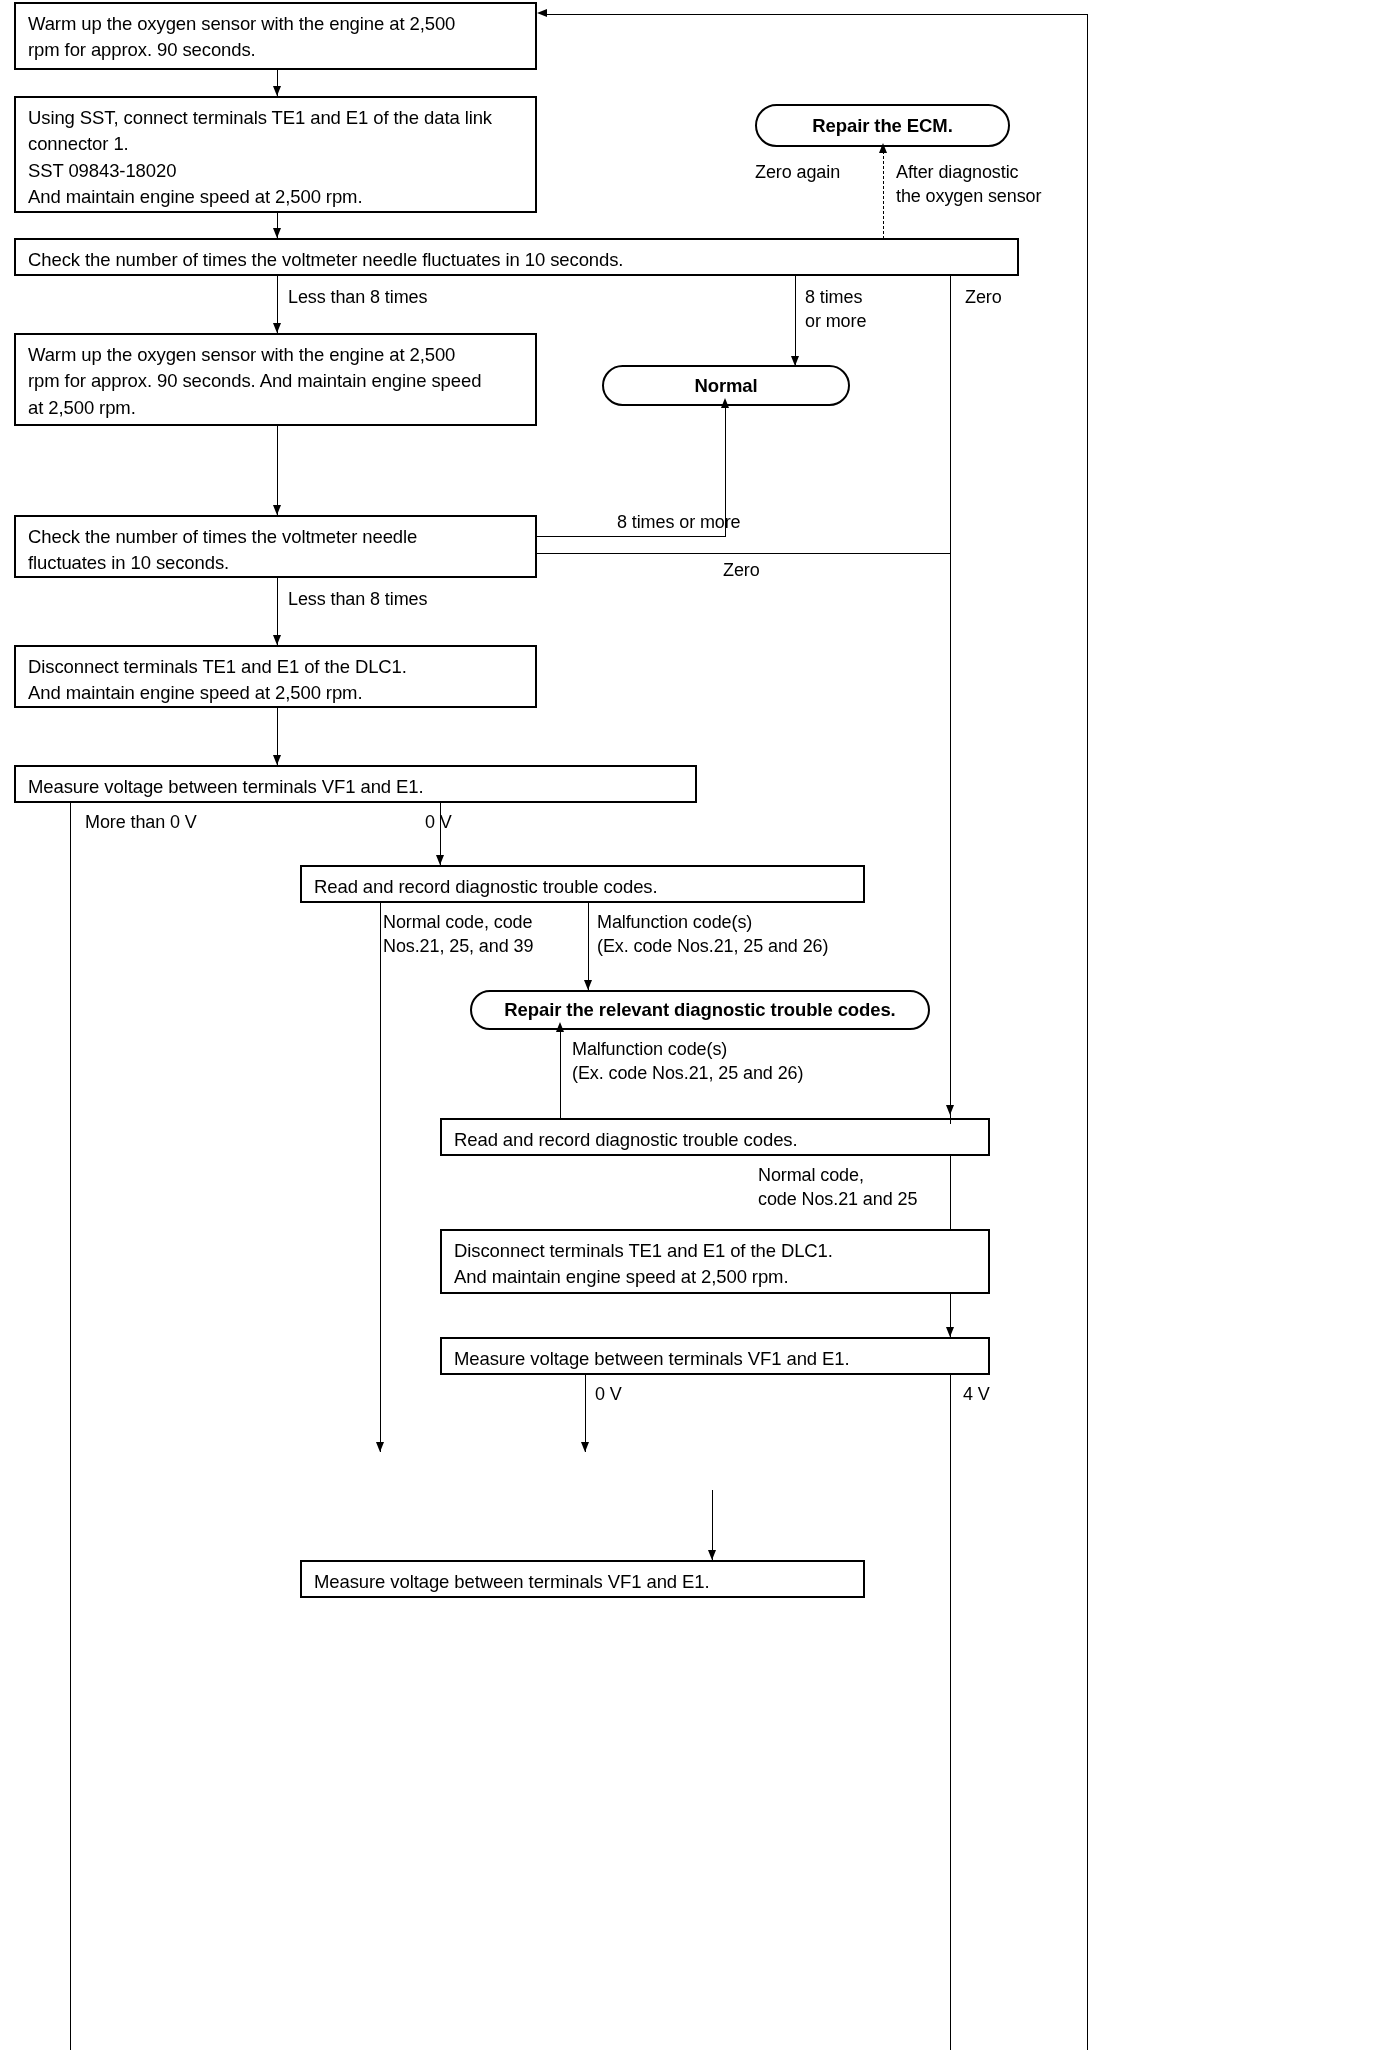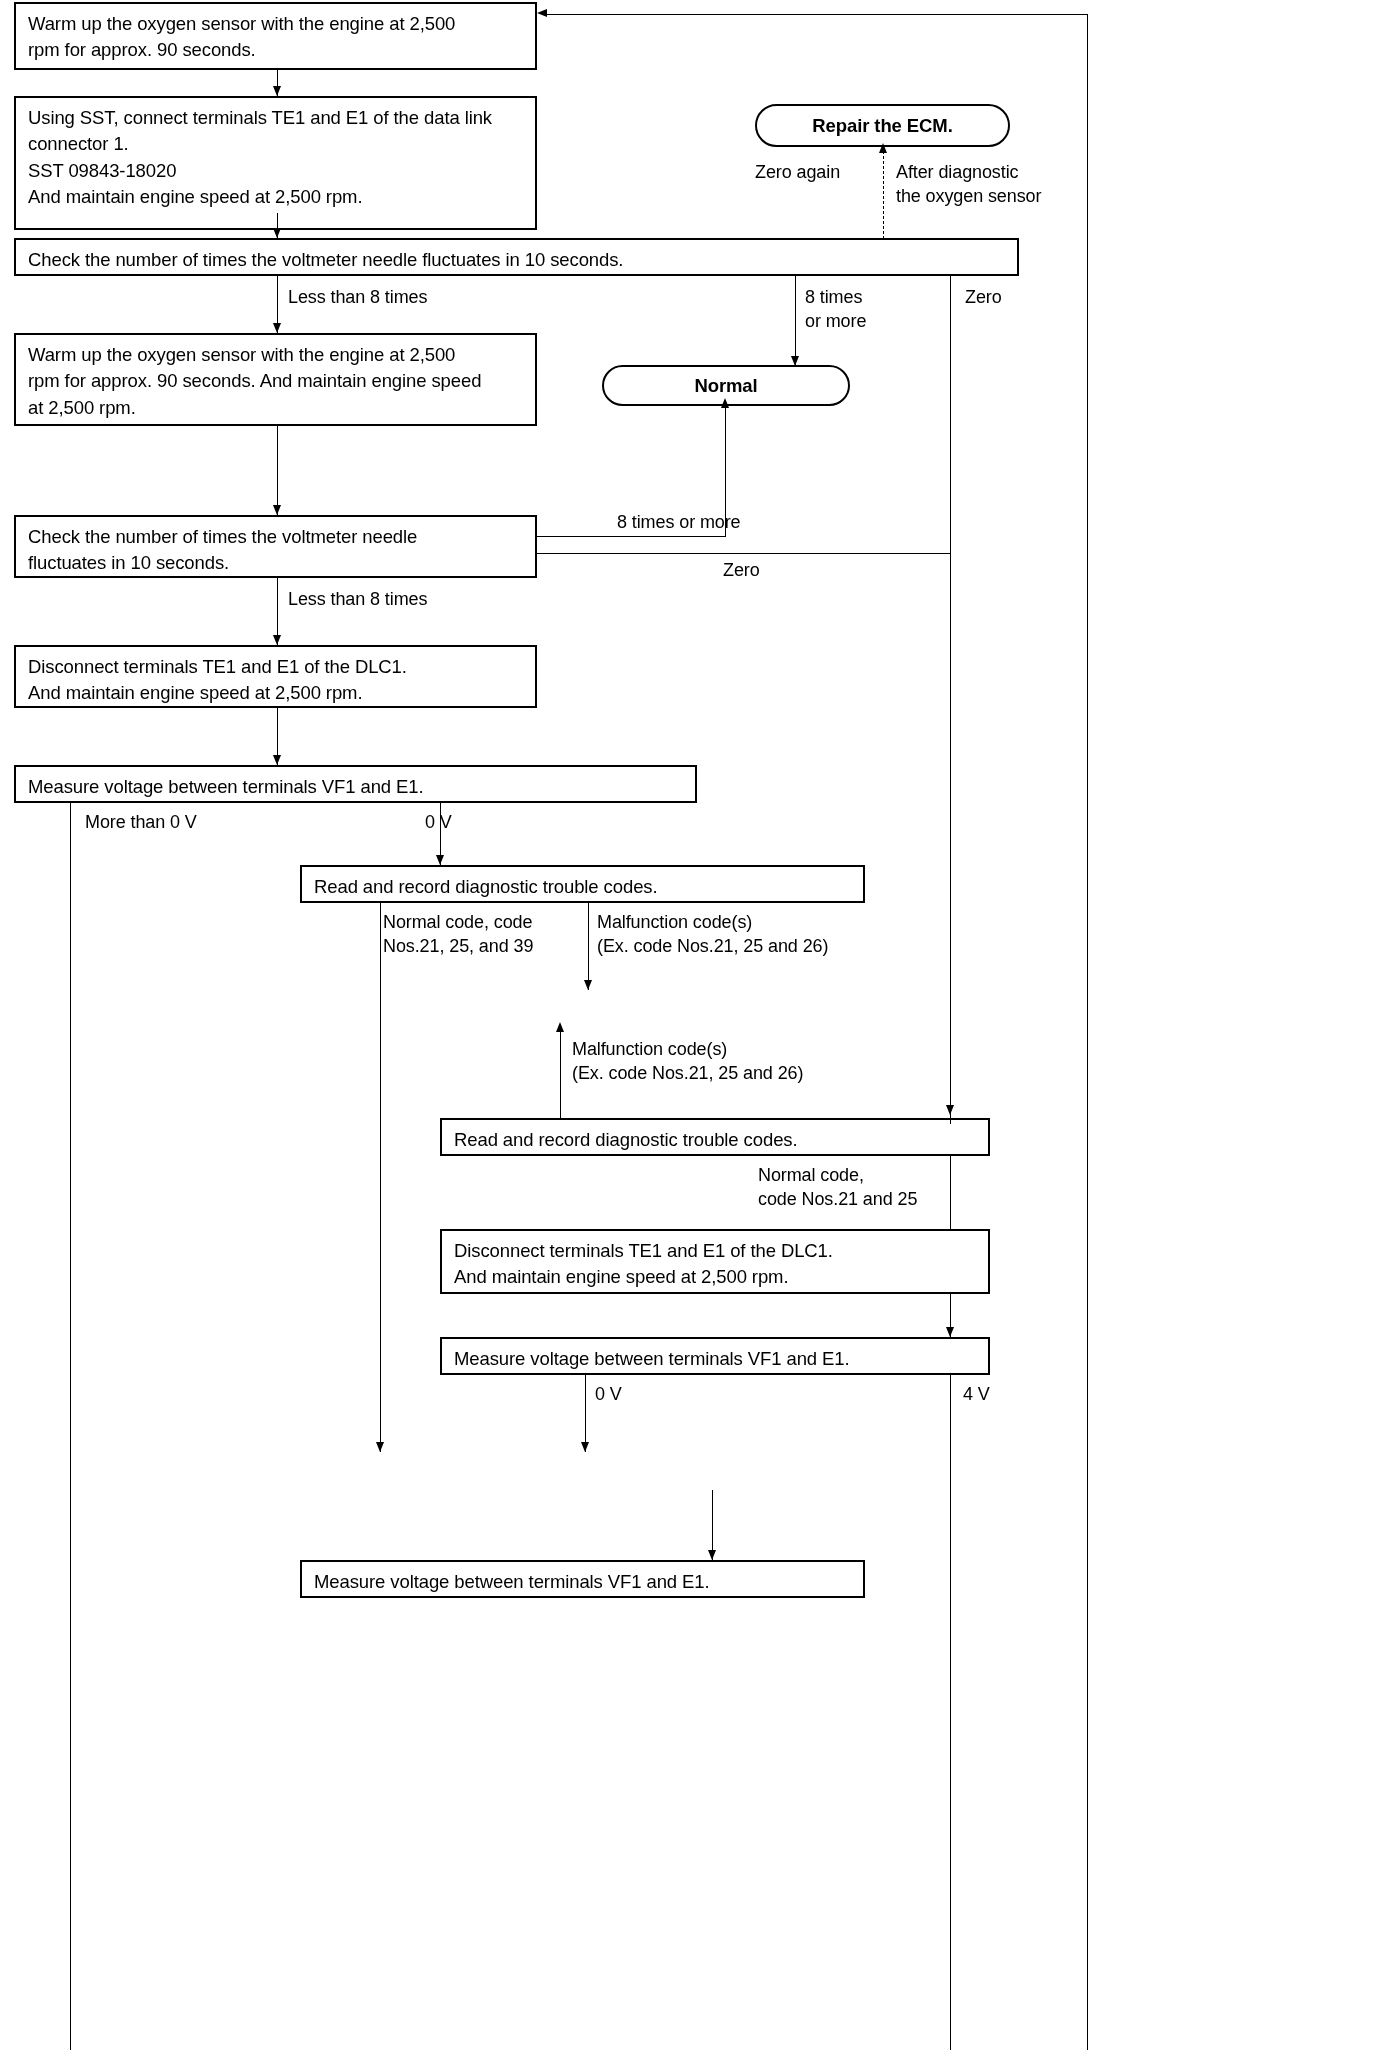--- a/index.html
+++ b/index.html
@@ -55,21 +55,21 @@
     border-bottom:10px solid #000;}
 </style>
 </head>
 <body>
 
 <div id="page">
 
   <div class="box" style="left: 14px; top: 2px; width: 523px; height: 68px; white-space: pre;">Warm up the oxygen sensor with the engine at 2,500
 rpm for approx. 90 seconds.</div>
 
-  <div class="box" style="left: 14px; top: 96px; width: 523px; height: 134px; white-space: pre;">Using SST, connect terminals TE1 and E1 of the data link
+  <div class="box" style="left: 14px; top: 96px; width: 523px; height: 117px; white-space: pre;">Using SST, connect terminals TE1 and E1 of the data link
 connector 1.
 SST 09843-18020
 And maintain engine speed at 2,500 rpm.</div>
 
   <div class="box" style="left:14px;top:238px;width:1005px;height:38px;">Check the number of times the voltmeter needle fluctuates in 10 seconds.</div>
 
   <div class="term" style="left:755px;top:104px;width:255px;height:43px;">Repair the ECM.</div>
 
   <div class="box" style="left: 14px; top: 333px; width: 523px; height: 93px; white-space: pre;">Warm up the oxygen sensor with the engine at 2,500
 rpm for approx. 90 seconds. And maintain engine speed
@@ -80,20 +80,21 @@
   <div class="box" style="left: 14px; top: 515px; width: 523px; height: 63px; white-space: pre;">Check the number of times the voltmeter needle
 fluctuates in 10 seconds.</div>
 
   <div class="box" style="left: 14px; top: 645px; width: 523px; height: 63px; white-space: pre;">Disconnect terminals TE1 and E1 of the DLC1.
 And maintain engine speed at 2,500 rpm.</div>
 
   <div class="box" style="left:14px;top:765px;width:683px;height:38px;">Measure voltage between terminals VF1 and E1.</div>
 
   <div class="box" style="left:300px;top:865px;width:565px;height:38px;">Read and record diagnostic trouble codes.</div>
 
+  <div class="term lite" style="left:470px;top:990px;width:460px;height:40px;">Repair the relevant diagnostic trouble codes.</div>
 
   <div class="box" style="left:440px;top:1118px;width:550px;height:38px;">Read and record diagnostic trouble codes.</div>
 
   <div class="box" style="left: 440px; top: 1229px; width: 550px; height: 65px; white-space: pre;">Disconnect terminals TE1 and E1 of the DLC1.
 And maintain engine speed at 2,500 rpm.</div>
 
   <div class="box" style="left:440px;top:1337px;width:550px;height:38px;">Measure voltage between terminals VF1 and E1.</div>
 
 
   <div class="box" style="left:300px;top:1560px;width:565px;height:38px;">Measure voltage between terminals VF1 and E1.</div>

